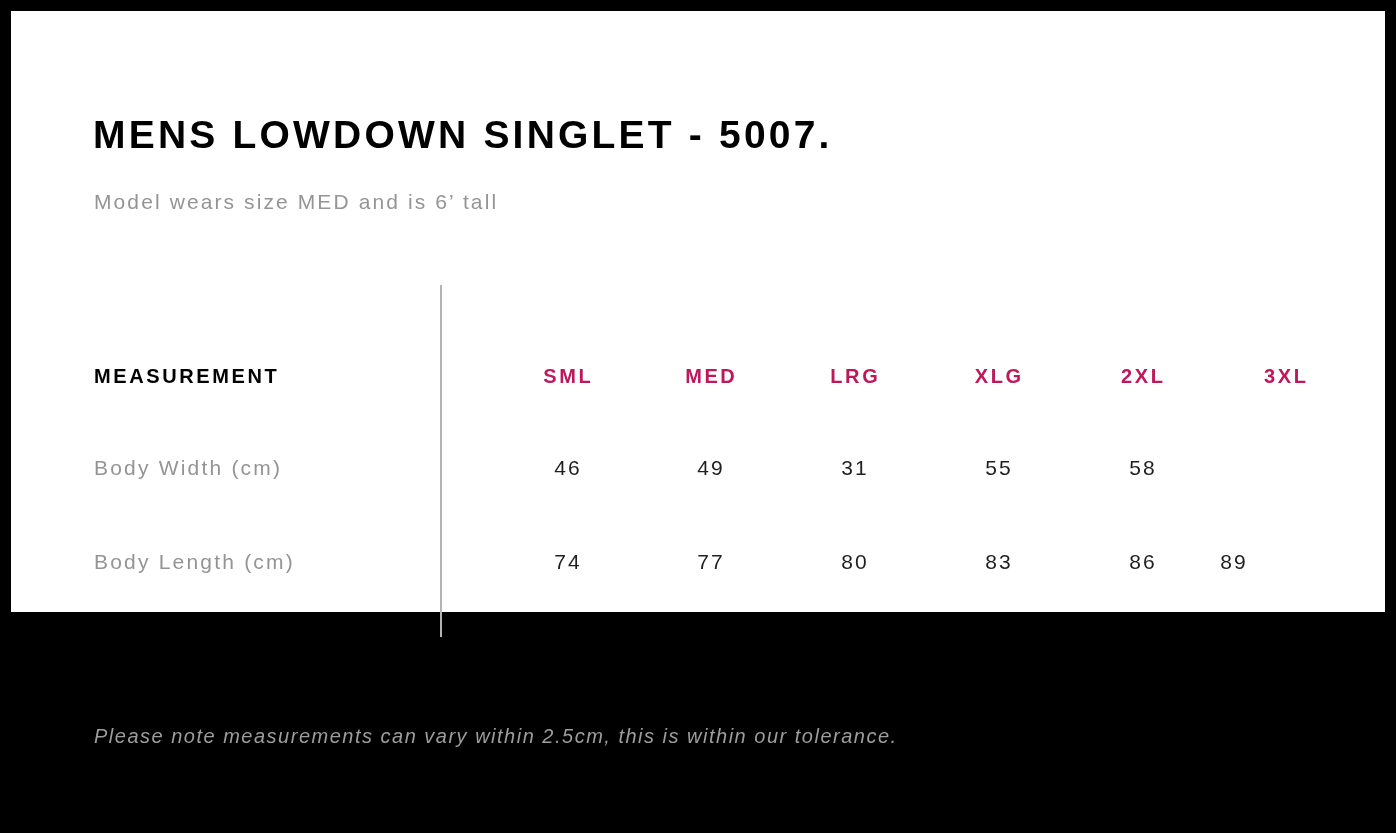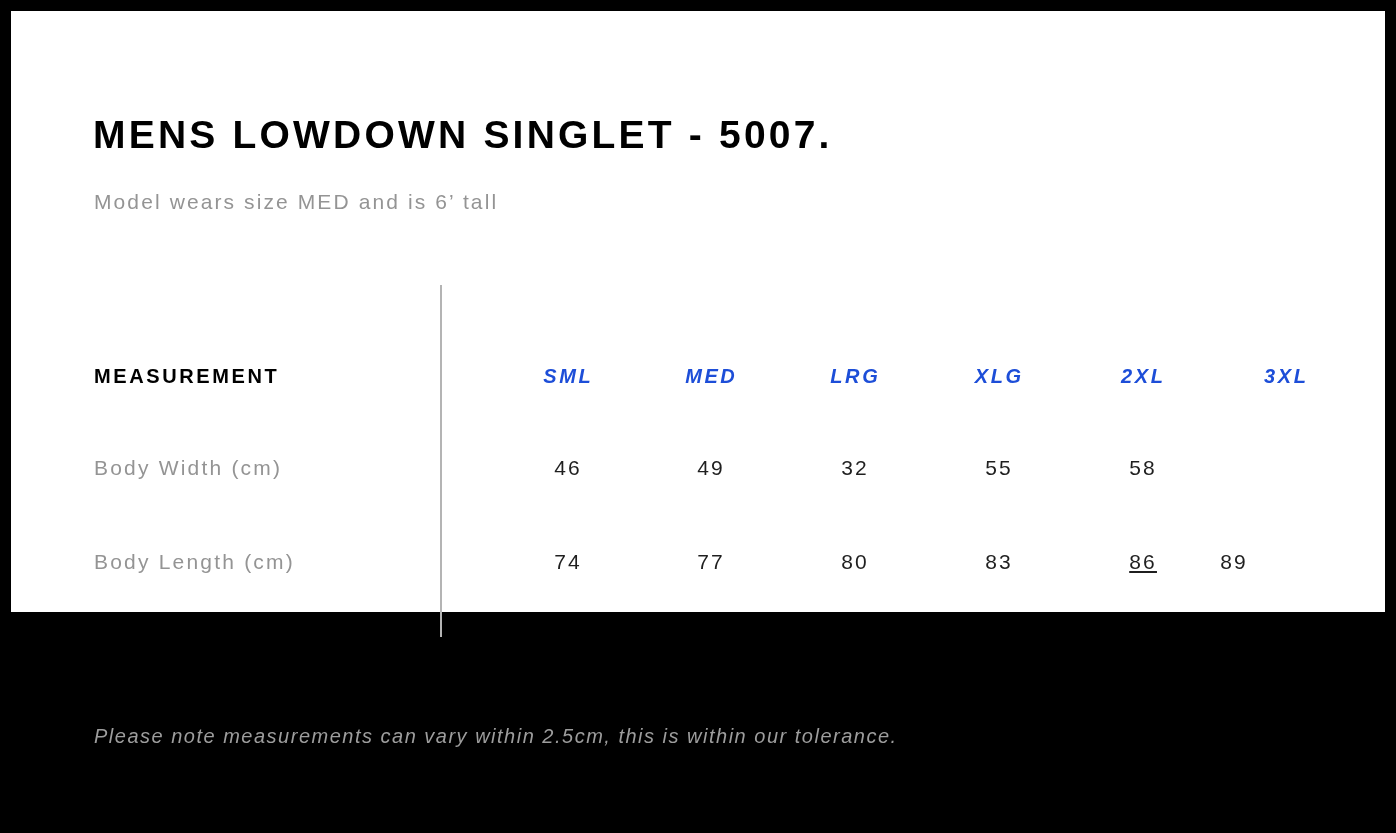--- a/index.html
+++ b/index.html
@@ -91,25 +91,24 @@
   .num-cell {
     position: absolute;
     top: 0;
     width: 120px;
     text-align: center;
     line-height: 40px;
     white-space: nowrap;
   }
   .num-cell.head {
     font-weight: bold;
-    color: #1d4ed8;
+    color: #be185d;
     font-size: 20px;
     letter-spacing: 2.6px;
     text-indent: 2.6px;
-    font-style: italic;
   }
   .num-cell.body {
     font-weight: normal;
     color: #1f1f1f;
     font-size: 21px;
     letter-spacing: 2.2px;
     text-indent: 2.2px;
   }
   .footnote {
     position: absolute;
@@ -144,32 +143,32 @@
       <div class="num-cell head" style="left:783px;">LRG</div>
       <div class="num-cell head" style="left:927px;">XLG</div>
       <div class="num-cell head" style="left:1071px;">2XL</div>
       <div class="num-cell head" style="left:1214px;">3XL</div>
     </div>
 
     <div class="row row-0">
       <div class="label-cell body">Body Width (cm)</div>
       <div class="num-cell body" style="left:496px;">46</div>
       <div class="num-cell body" style="left:639px;">49</div>
-      <div class="num-cell body" style="left:783px;">32</div>
+      <div class="num-cell body" style="left:783px;">31</div>
       <div class="num-cell body" style="left:927px;">55</div>
       <div class="num-cell body" style="left:1071px;">58</div>
     </div>
 
     <div class="row row-1">
       <div class="label-cell body">Body Length (cm)</div>
       <div class="num-cell body" style="left:496px;">74</div>
       <div class="num-cell body" style="left:639px;">77</div>
       <div class="num-cell body" style="left:783px;">80</div>
       <div class="num-cell body" style="left:927px;">83</div>
-      <div class="num-cell body" style="left:1071px;text-decoration:underline;">86</div>
+      <div class="num-cell body" style="left:1071px;">86</div>
       <div class="num-cell body" style="left:1162px;">89</div>
     </div>
 
   </div>
 
   <div class="footnote">Please note measurements can vary within 2.5cm, this is within our tolerance.</div>
 
 </div>
 
 </body></html>

